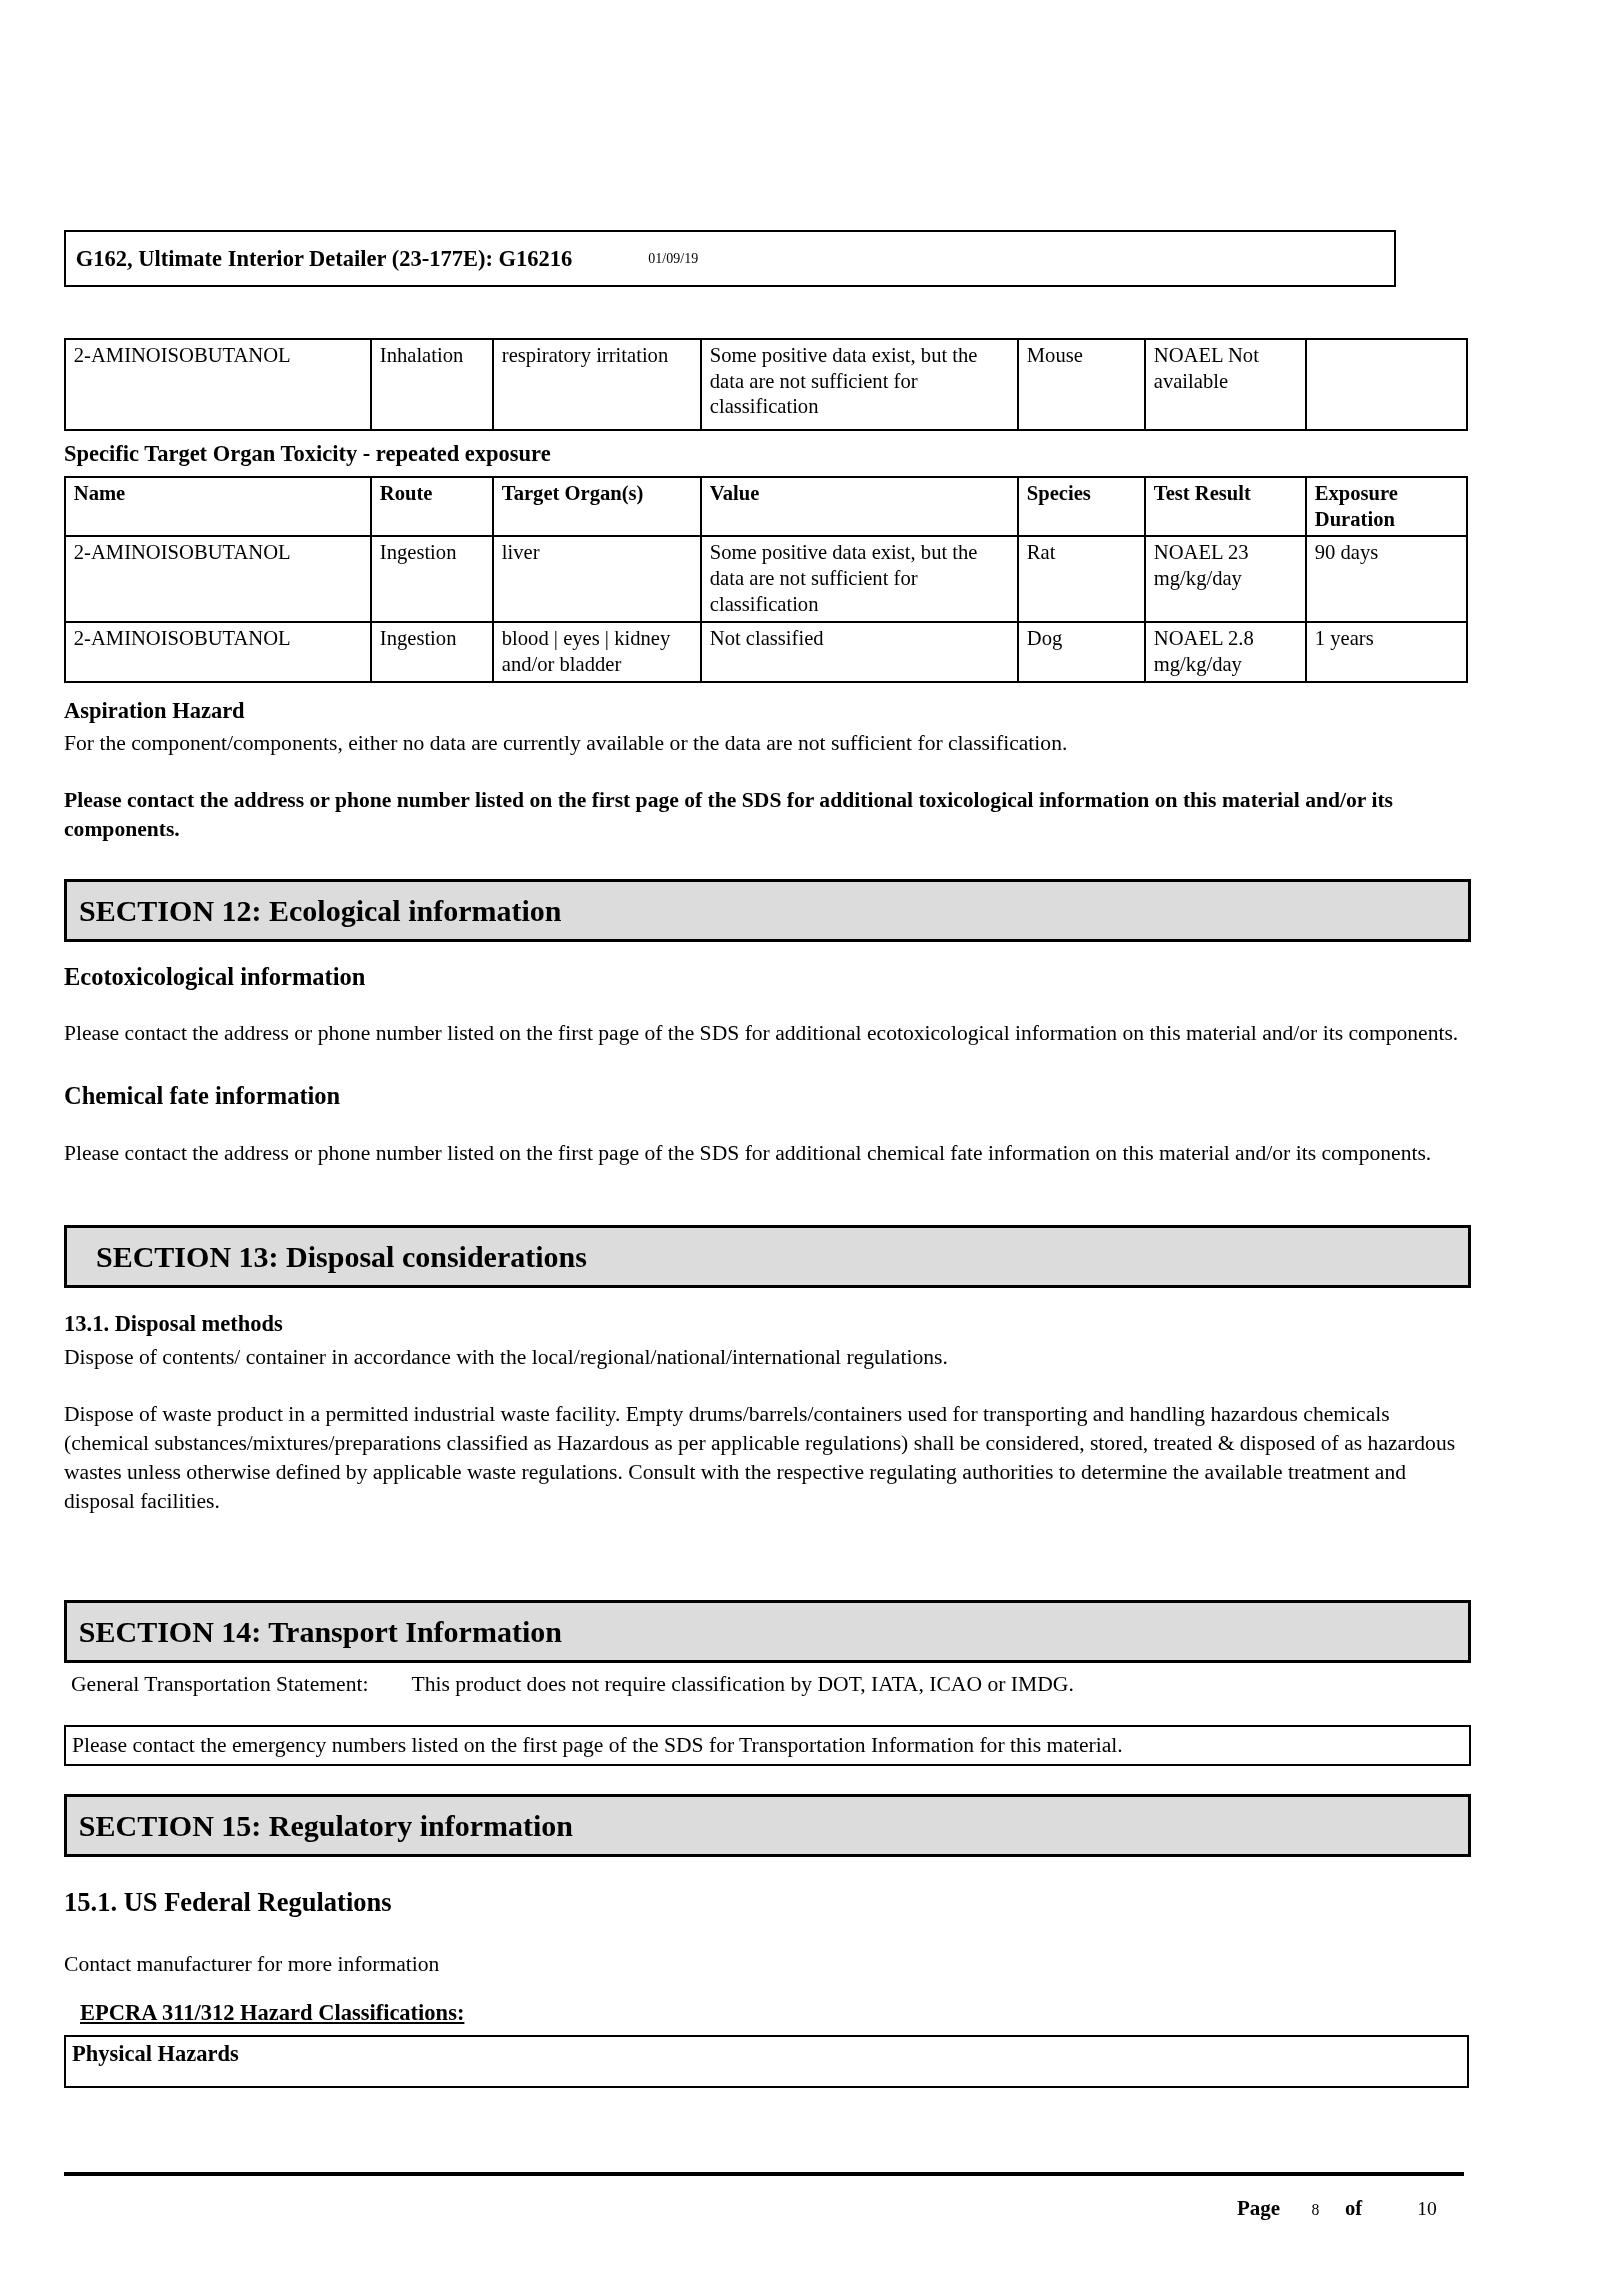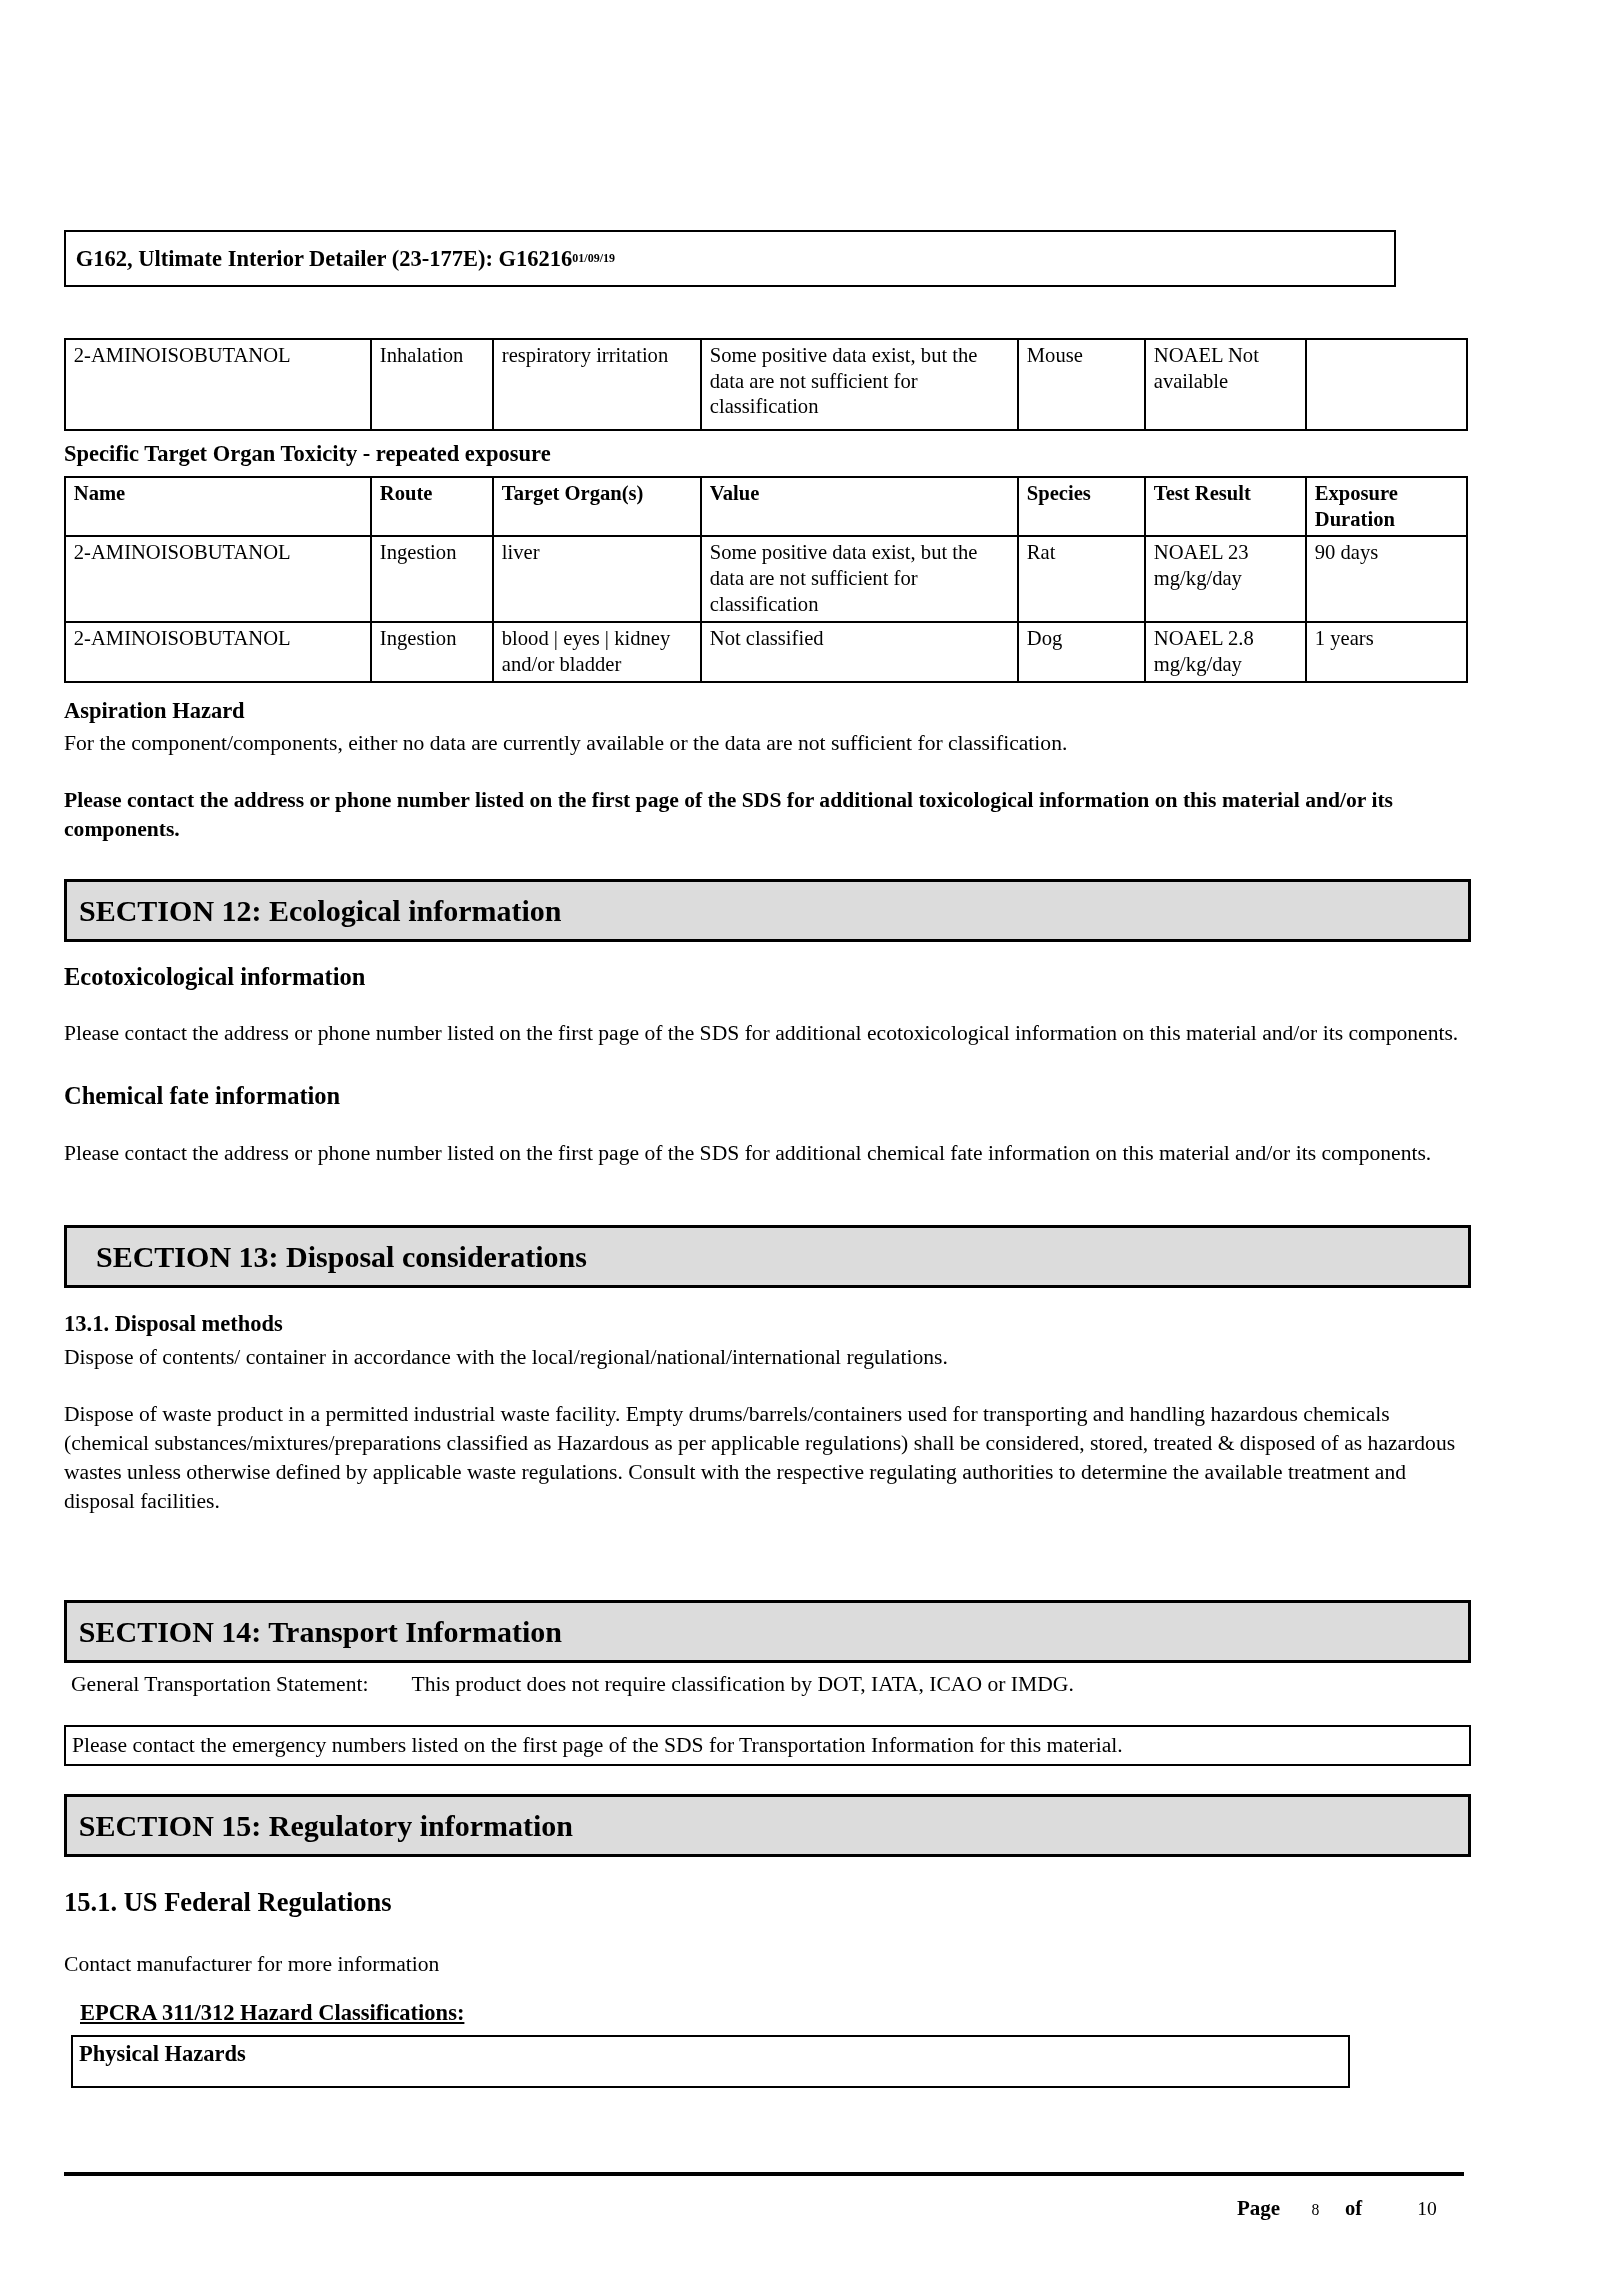--- a/index.html
+++ b/index.html
@@ -15,21 +15,21 @@
   .abs { position:absolute; }
 
   
   .header-box {
     left:64px; top:230px; width:1332px; height:57px;
     border:2.9px solid #000;
     display:flex; align-items:center;
     padding-left:9.8px;
   }
   .header-title { font-weight:bold; font-size:22.5px; }
-  .header-date  { font-weight:bold; font-size:12px; }
+  .header-date  { font-weight:normal; font-size:14px; margin-left:76px; }
 
   
   table.sds {
     border-collapse:collapse;
     table-layout:fixed;
     width:1401px;
     font-size:20.6px;
     line-height:1.25;
   }
   table.sds td, table.sds th {
@@ -59,25 +59,24 @@
 
   .emergency-box {
     left:64px; top:1725px; width:1407px; height:41px;
     border:2.9px solid #000;
     display:flex; align-items:center;
     font-size:21.6px;
     padding-left:5.9px;
   }
 
   .physical-box {
-    left:64px; top:2035px; width:1279px; height:53px;
+    left:64px; top:2035px; width:1405px; height:53px;
     border:2.9px solid #000;
     font-weight:bold; font-size:22.5px;
     padding:3.9px 5.9px;
-    margin-left:7px;
   }
 
   .underlined { text-decoration:underline; }
 
   .bottom-rule {
     left:64px; top:2172px; width:1400px; height:3.9px;
     background:#000;
   }
 
   .footer { left:1237px; top:2196px; white-space:nowrap; }

